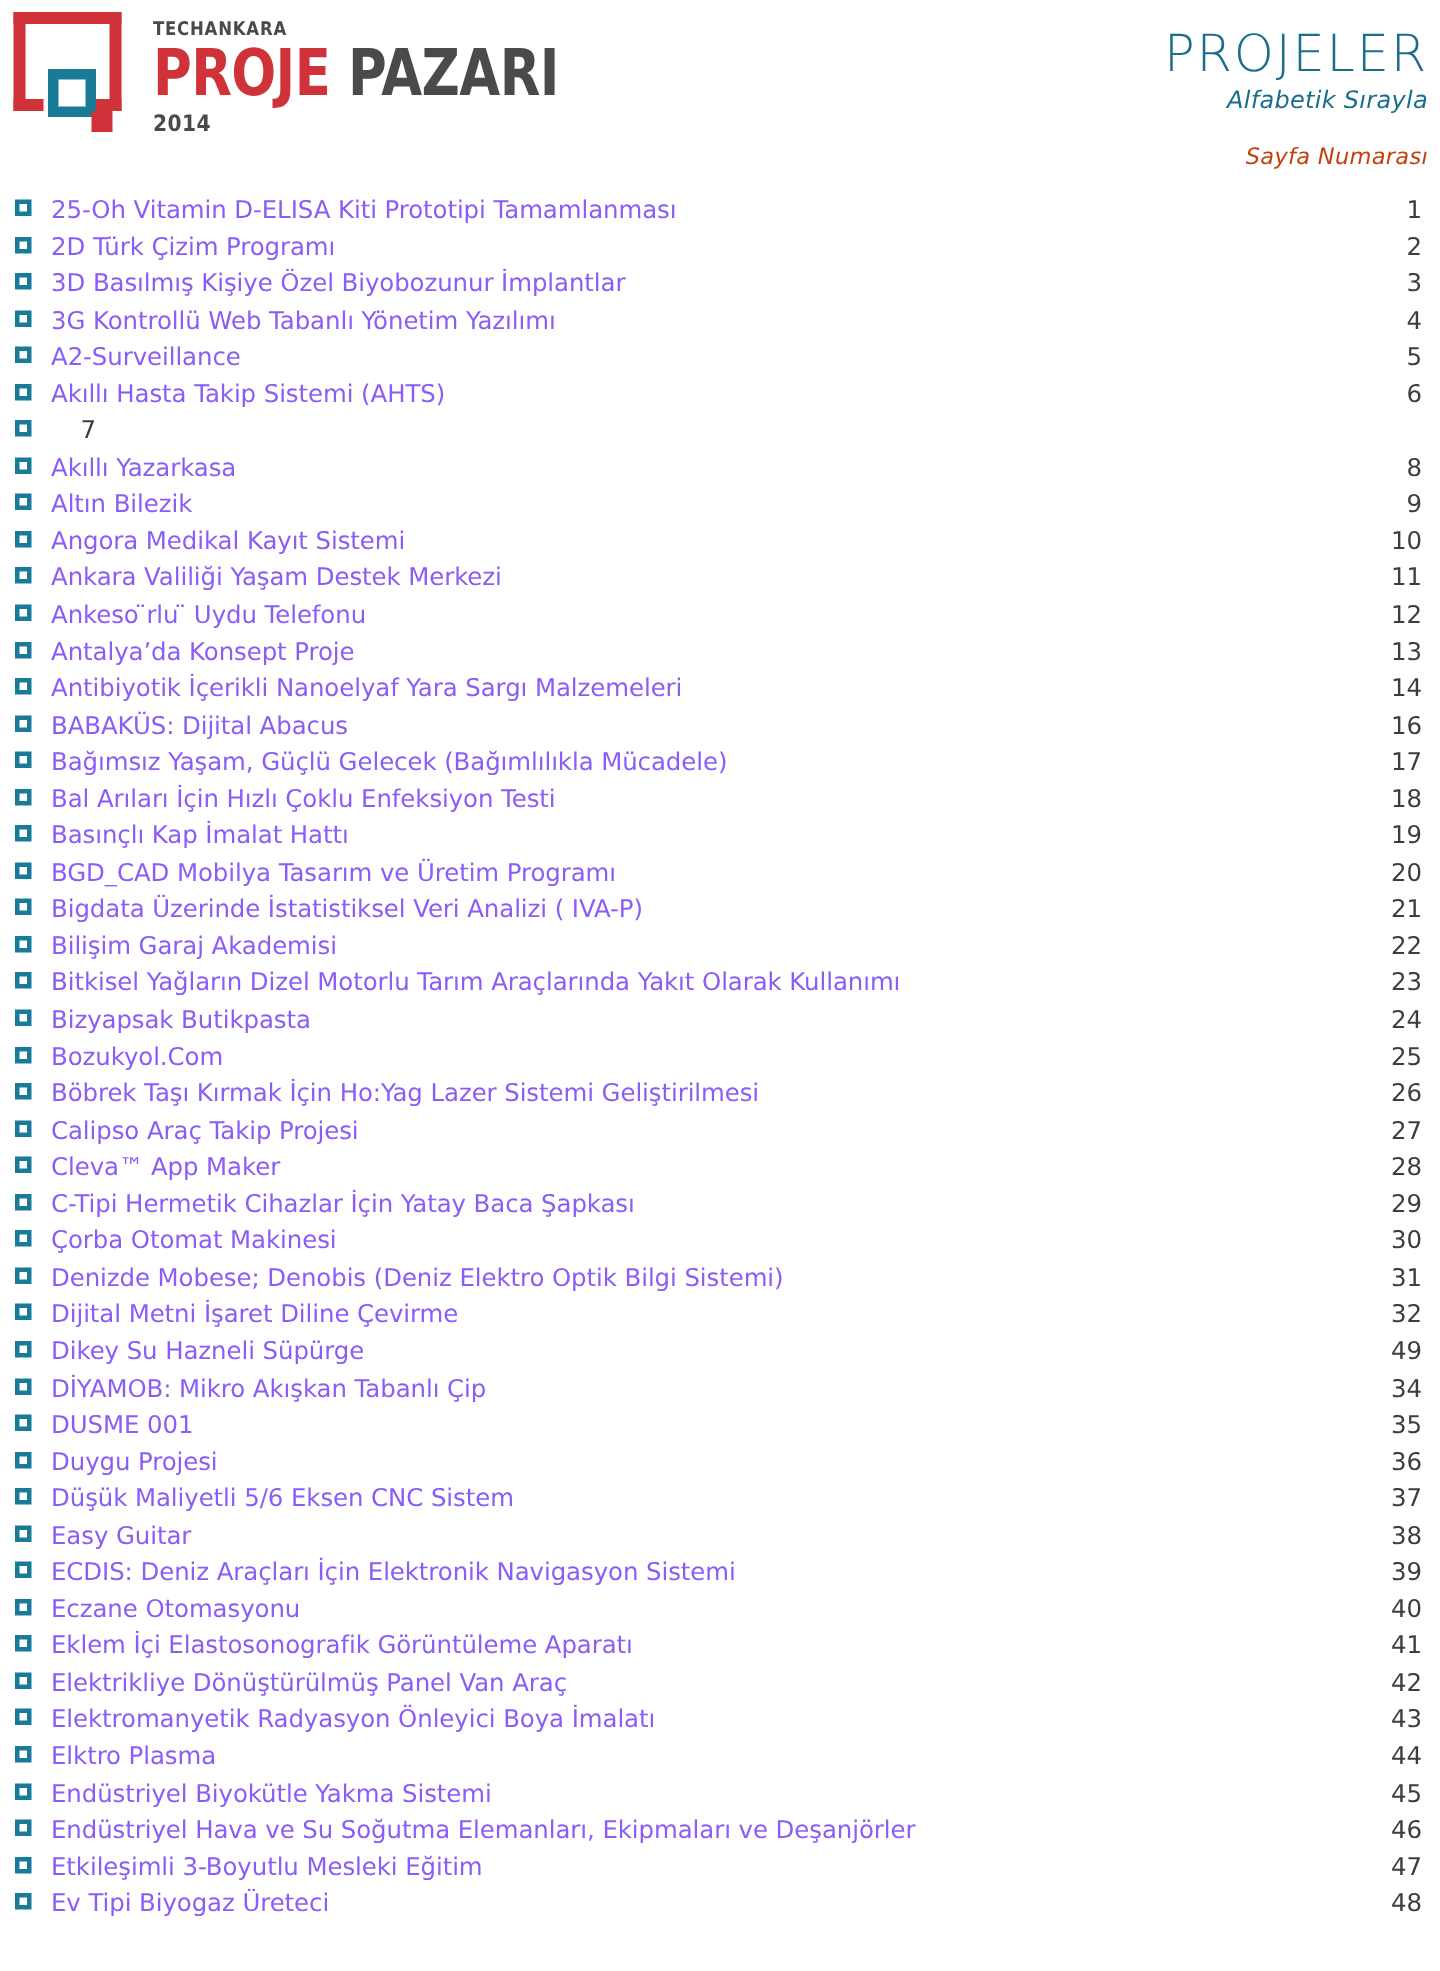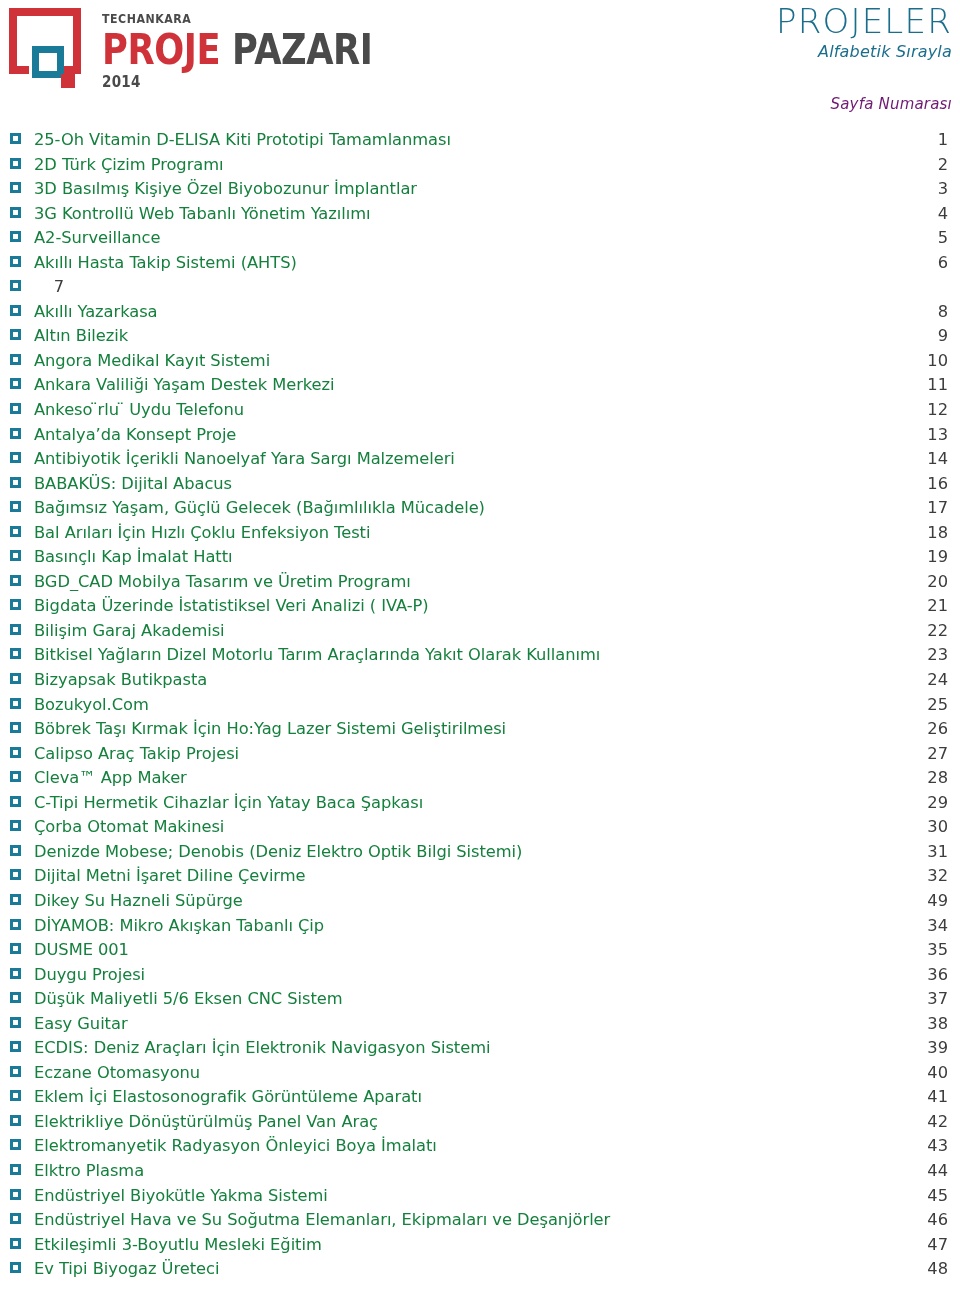--- a/index.html
+++ b/index.html
@@ -114,21 +114,21 @@
     color: #4a4a4a;
     letter-spacing: 0.3px;
     transform: scaleX(0.9);
     transform-origin: left center;
   }
 
   
   .header-right {
     position: absolute;
     right: 8px;
-    top: 4px;
+    top: 19px;
     text-align: right;
     color: #1a6e8c;
   }
   .hr-title {
     font-size: 34px;
     font-weight: 300;
     letter-spacing: 1.2px;
     line-height: 1.05;
     color: #1a6e8c;
     font-family: "DejaVu Sans", "Liberation Sans", sans-serif;
@@ -140,21 +140,21 @@
     color: #1a6e8c;
     letter-spacing: 0.2px;
     text-align: right;
   }
   .hr-pagelabel {
     position: absolute;
     right: 8px;
     top: 95px;
     font-size: 15px;
     font-style: italic;
-    color: #701a75;
+    color: #c2410c;
     letter-spacing: 0.2px;
     white-space: nowrap;
   }
 
   
   .list {
     position: absolute;
     left: 0;
     top: 130px;
     width: 960px;
@@ -172,21 +172,21 @@
     height: 11px;
     border: 3px solid #1a7b99;
     background: #ffffff;
     margin-right: 13px;
     position: relative;
     top: -1px;
   }
   .row-label {
     flex: 1 1 auto;
     font-size: 16.3px;
-    color: #15803d;
+    color: #8b5cf6;
     white-space: nowrap;
     overflow: hidden;
     letter-spacing: -0.05px;
   }
   .row-page {
     flex: 0 0 auto;
     font-size: 16.3px;
     color: #3d3d3d;
     text-align: right;
     min-width: 30px;

